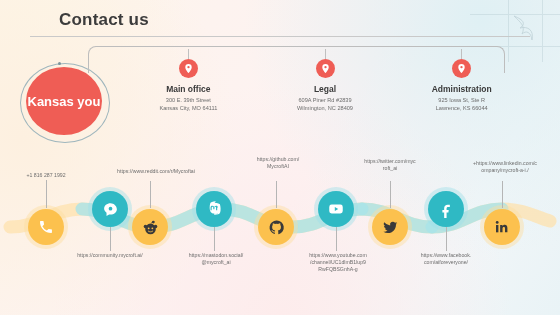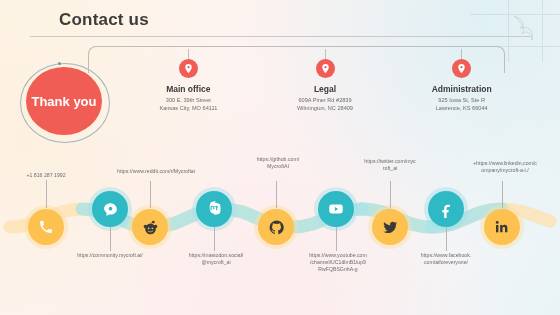--- a/index.html
+++ b/index.html
@@ -78,21 +78,21 @@
       <div class="v1"></div>
       <div class="v2"></div>
     <svg class="squig" width="34" height="34" viewBox="0 0 34 34">
       <path d="M4 4 C14 8, 16 12, 10 16 C18 14, 24 18, 22 28 C21 20, 16 18, 12 22 C16 14, 10 10, 4 4 Z" fill="none" stroke="#9bb2ba" stroke-width="0.9"></path>
     </svg>
   </div>
 
   <div class="ty-wrap">
     <div class="ty-ring"></div>
     <div class="ty-dot"></div>
-    <div class="ty-circle">Thank you</div>
+    <div class="ty-circle">Kansas you</div>
   </div>
 
   <div class="bracket"></div>
 
   <div class="offices">
 
     <div class="office">
       <div class="pin-stem"></div>
       <div class="pin">
         <svg width="11" height="11" viewBox="0 0 24 24">

